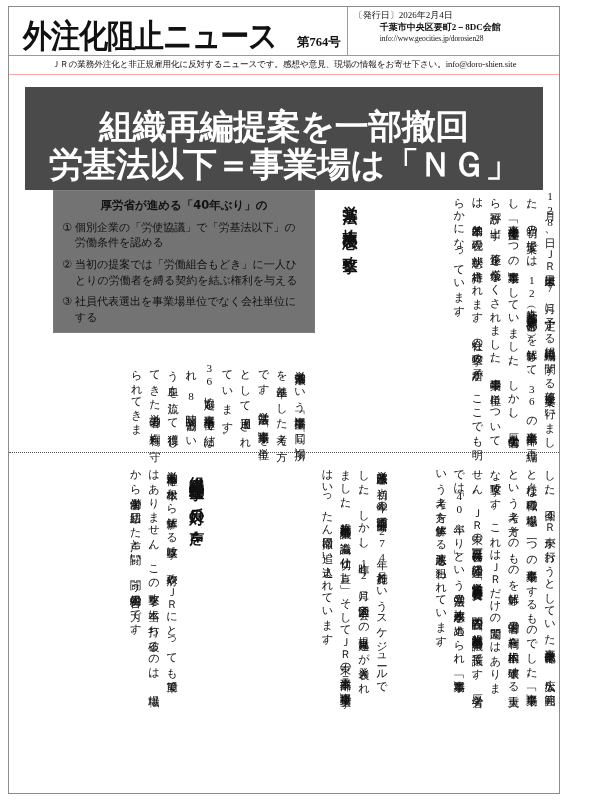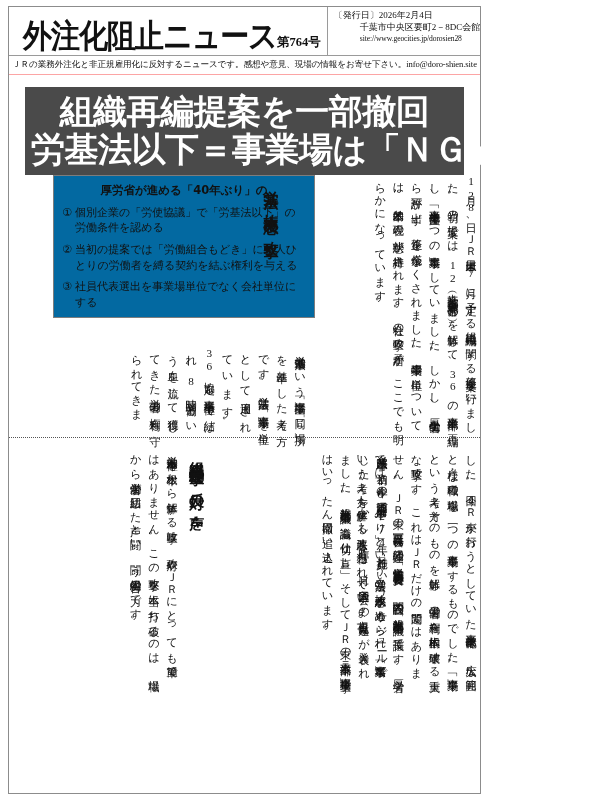--- a/index.html
+++ b/index.html
@@ -5,21 +5,21 @@
   html,body{margin:0;padding:0;}
   body{
     width:600px;height:802px;
     background:#ffffff;
     font-family:"Liberation Serif","DejaVu Serif",serif;
     color:#111;
     overflow:hidden;
   }
   .page{
     position:absolute;left:8px;top:6px;
-    width:473px;height:788px;
+    width:552px;height:788px;
     border:1px solid #8c8c8c;
     box-sizing:border-box;
     background:#fff;
   }
 
   
   .masthead{
     display:flex;align-items:stretch;
     border-bottom:1px solid #9a9a9a;
     height:48px;
@@ -37,50 +37,50 @@
     letter-spacing:-1px;
     line-height:1;
     white-space:nowrap;
     transform:scaleY(1.12);
     transform-origin:left bottom;
   }
   .mast-issue{
     font-family:"Liberation Serif",serif;
     font-size:12.5px;
     font-weight:700;
-    margin-left:0;
+    margin-left:20px;
     margin-bottom:2px;
     white-space:nowrap;
   }
   .mast-right{
     width:214px;
     padding:3px 6px 2px 6px;
     font-size:9px;
     line-height:1.32;
     box-sizing:border-box;
   }
   .mast-right div{white-space:nowrap;}
-  .mr-indent{padding-left:26px;}
+  .mr-indent{padding-left:26px;font-weight:bold;}
   .mr-url{font-size:7.6px;padding-left:26px;letter-spacing:-0.1px;}
 
   .subbar{
     border-bottom:1px solid #fca5a5;
     text-align:center;
     font-size:8.6px;
     padding:3px 0 3px 0;
     letter-spacing:-0.1px;
     white-space:nowrap;
   }
 
   
   .banner-wrap{padding:12px 16px 0 16px;}
   .banner{
     background:#4a4a4a;
     color:#fff;
-    padding:5px 6px 7px 6px;
+    padding:20px 6px 7px 6px;
     text-align:center;
   }
   .banner-line{
     font-family:"DejaVu Sans","Liberation Sans",sans-serif;
     font-weight:700;
     font-size:34px;
     line-height:1.12;
     letter-spacing:-0.5px;
     white-space:nowrap;
     transform:scaleX(1.0);
@@ -103,21 +103,21 @@
   }
 
   
   .pointbox{
     position:absolute;left:44px;top:0px;
     width:262px;
     border:1px solid #7d7d7d;
     box-sizing:border-box;
     padding:6px 8px 7px 8px;
     font-family:"DejaVu Sans","Liberation Sans",sans-serif;
-    background:#0369a1;
+    background:#737373;
   }
   .pb-title{
     text-align:center;
     font-weight:700;
     font-size:11.5px;
     line-height:1.45;
   }
   .pb-item{
     font-size:11px;
     line-height:1.42;
@@ -195,21 +195,21 @@
   <div class="masthead">
     <div class="mast-left">
       <div class="mast-title">外注化阻止ニュース</div>
       <div class="mast-issue">第764号</div>
     </div>
     <div class="mast-right">
       <div>
         <span>〔発行日〕</span><span>2026年2月4日</span>
       </div>
       <div class="mr-indent">千葉市中央区要町2－8DC会館</div>
-      <div class="mr-url">site://www.geocities.jp/dorosien28</div>
+      <div class="mr-url">info://www.geocities.jp/dorosien28</div>
     </div>
   </div>
 
   <div class="subbar">ＪＲの業務外注化と非正規雇用化に反対するニュースです。感想や意見、現場の情報をお寄せ下さい。info@doro-shien.site</div>
 
   <div class="banner-wrap">
     <div class="banner">
       <div class="banner-line">組織再編提案を一部撤回</div>
       <div class="banner-line">労基法以下＝事業場は「ＮＧ」</div>
     </div>

